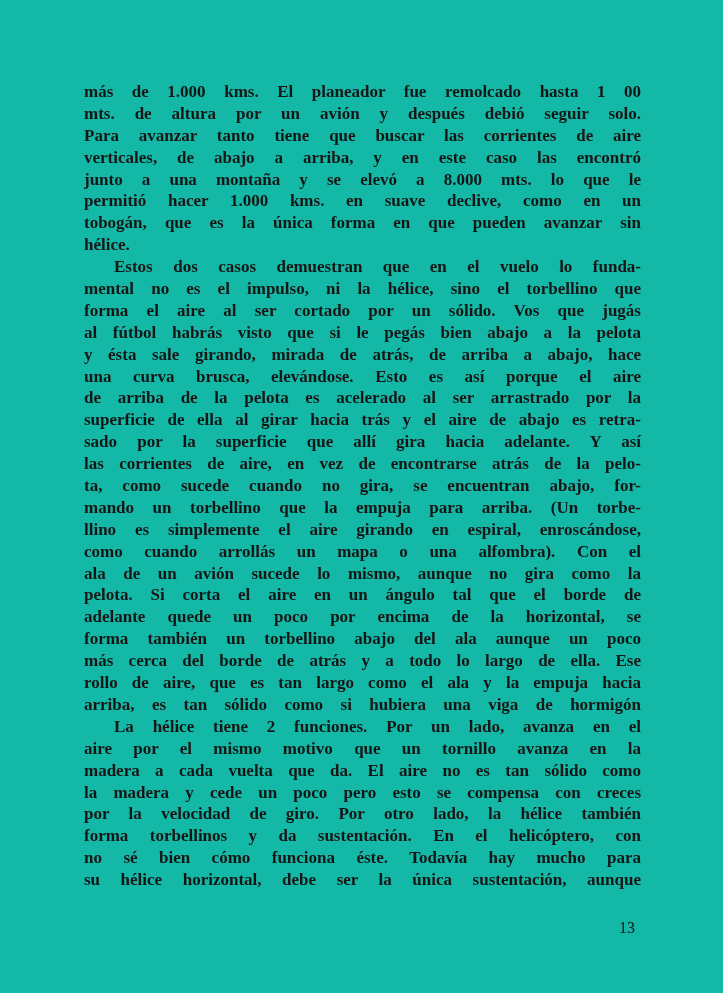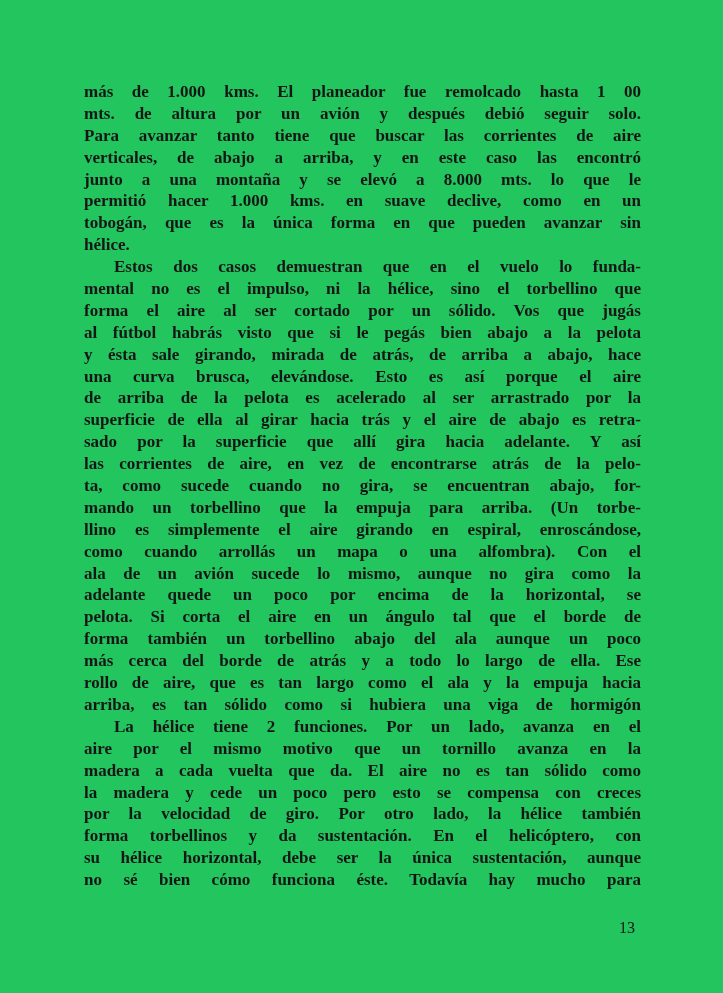--- a/index.html
+++ b/index.html
@@ -4,21 +4,21 @@
 <style>
   html, body {
     margin: 0;
     padding: 0;
     background: #ffffff;
   }
   .page {
     position: relative;
     width: 723px;
     height: 993px;
-    background: #22c55e;
+    background: #14b8a6;
     overflow: hidden;
     font-family: "Liberation Serif", serif;
   }
   .text-block {
     position: absolute;
     left: 84px;
     top: 81px;
     width: 557px;
     color: #161616;
     font-weight: 700;
@@ -73,29 +73,29 @@
       <div class="text-line">una curva brusca, elevándose. Esto es así porque el aire</div>
       <div class="text-line">de arriba de la pelota es acelerado al ser arrastrado por la</div>
       <div class="text-line">superficie de ella al girar hacia trás y el aire de abajo es retra-</div>
       <div class="text-line">sado por la superficie que allí gira hacia adelante. Y así</div>
       <div class="text-line">las corrientes de aire, en vez de encontrarse atrás de la pelo-</div>
       <div class="text-line">ta, como sucede cuando no gira, se encuentran abajo, for-</div>
       <div class="text-line">mando un torbellino que la empuja para arriba. (Un torbe-</div>
       <div class="text-line">llino es simplemente el aire girando en espiral, enroscándose,</div>
       <div class="text-line">como cuando arrollás un mapa o una alfombra). Con el</div>
       <div class="text-line">ala de un avión sucede lo mismo, aunque no gira como la</div>
+      <div class="text-line">pelota. Si corta el aire en un ángulo tal que el borde de</div>
       <div class="text-line">adelante quede un poco por encima de la horizontal, se</div>
-      <div class="text-line">pelota. Si corta el aire en un ángulo tal que el borde de</div>
       <div class="text-line">forma también un torbellino abajo del ala aunque un poco</div>
       <div class="text-line">más cerca del borde de atrás y a todo lo largo de ella. Ese</div>
       <div class="text-line">rollo de aire, que es tan largo como el ala y la empuja hacia</div>
       <div class="text-line">arriba, es tan sólido como si hubiera una viga de hormigón</div>
       <div class="text-line indent">La hélice tiene 2 funciones. Por un lado, avanza en el</div>
       <div class="text-line">aire por el mismo motivo que un tornillo avanza en la</div>
       <div class="text-line">madera a cada vuelta que da. El aire no es tan sólido como</div>
       <div class="text-line">la madera y cede un poco pero esto se compensa con creces</div>
       <div class="text-line">por la velocidad de giro. Por otro lado, la hélice también</div>
       <div class="text-line">forma torbellinos y da sustentación. En el helicóptero, con</div>
+      <div class="text-line">no sé bien cómo funciona éste. Todavía hay mucho para</div>
       <div class="text-line">su hélice horizontal, debe ser la única sustentación, aunque</div>
-      <div class="text-line">no sé bien cómo funciona éste. Todavía hay mucho para</div>
     </div>
   <div class="page-number">13</div>
 </div>
 
 </body></html>

